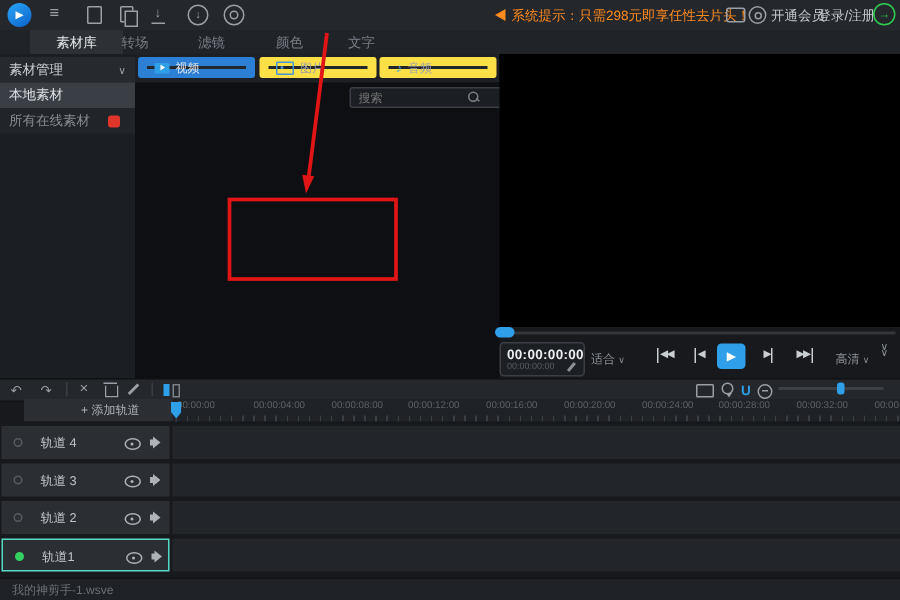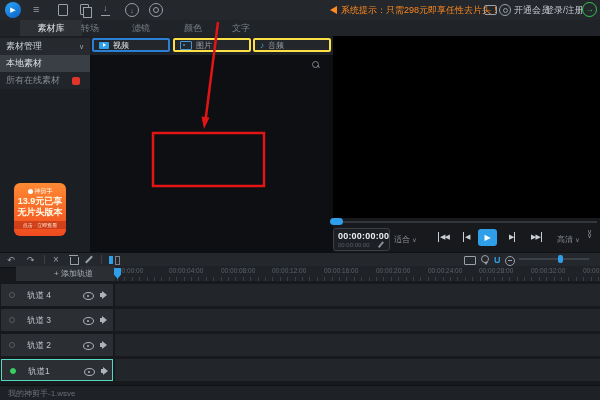--- a/index.html
+++ b/index.html
@@ -35,21 +35,21 @@
   .badge{width:8px;height:8px;background:#e0352b;border-radius:2px;}
   .promo-card{left:14px;top:147px;width:52px;height:53px;border-radius:6px;
               background:linear-gradient(180deg,#ff8a33,#f04a1e);text-align:center;overflow:hidden;}
   .pc-brand{margin-top:4px;font-size:6px;color:#fff;display:flex;align-items:center;justify-content:center;gap:2px;}
   .pc-dot{width:5px;height:5px;border-radius:50%;background:#fff;display:inline-block;}
   .pc-big{font-size:9px;font-weight:bold;color:#fffbe8;line-height:11px;}
   .pc-small{font-size:5px;color:#ffe9d6;margin-top:3px;background:rgba(140,20,10,.35);line-height:8px;}
   
   .media{left:90px;top:36px;width:243px;height:216px;background:#0e0f12;}
   .subrow{left:0;top:0;width:243px;height:19px;background:#1d2024;}
-  .mtab{top:2px;width:78px;height:14px;border:2px solid #fde047;background:#23262b;border-radius:2px;
+  .mtab{top:2px;width:78px;height:14px;border:6px solid #fde047;background:#23262b;border-radius:2px;
         display:flex;align-items:center;gap:4px;padding-left:5px;box-sizing:border-box;font-size:8px;color:#9ba1a9;}
   .mtab.sel{border-color:#2b7fd4;color:#e4e7ea;}
   .vid-ic{width:10px;height:7px;background:#2e9fe8;border-radius:1px;position:relative;}
   .vid-ic::after{content:"";position:absolute;left:4px;top:1.5px;border-left:3px solid #fff;border-top:2px solid transparent;border-bottom:2px solid transparent;}
   .img-ic{width:10px;height:7px;border:1px solid #4596d8;border-radius:1px;position:relative;}
   .img-ic::after{content:"";position:absolute;left:2px;top:2px;width:2px;height:2px;border-radius:50%;background:#4596d8;}
   .note{color:#4aa3e0;font-size:8px;}
   .search{left:143px;top:22px;width:88px;height:12px;background:#1b1e23;border:1px solid #3a3f46;border-radius:2px;
           color:#aab0b8;font-size:8px;padding:0 14px 0 5px;outline:none;}
   .mag{left:222px;top:25px;width:5px;height:5px;border:1px solid #7b828a;border-radius:50%;}
@@ -162,46 +162,38 @@
   <aside class="abs sidebar">
     <div class="abs sb-row" style="top:2px;background:#262a2f;color:#ced3d9;">
       <span>素材管理</span>
       <span style="position:absolute;right:6px;color:#9aa0a7;font-size:7px;">∨</span>
     </div>
     <div class="abs sb-row" style="top:19px;background:#3a3f46;color:#dde1e6;">本地素材</div>
     <div class="abs sb-row" style="top:36px;background:#212429;color:#868c94;">
       <span>所有在线素材</span>
       <span class="badge" style="position:absolute;right:10px;"></span>
     </div>
-    <div class="abs promo-card">
-      <div class="pc-brand">
-          <span class="pc-dot"></span>
-          <span>神剪手</span>
-        </div>
-      <div class="pc-big">13.9元已享</div>
-      <div class="pc-big">无片头版本</div>
-      <div class="pc-small">点击 · 立即查看</div>
-    </div>
   </aside>
 
   <section class="abs media">
     <div class="abs subrow">
       <div class="abs mtab sel" style="left:2px;">
         <span class="vid-ic"></span>
         <span>视频</span>
       </div>
       <div class="abs mtab" style="left:83px;">
         <span class="img-ic"></span>
         <span>图片</span>
       </div>
       <div class="abs mtab" style="left:163px;">
         <span class="note">♪</span>
         <span>音频</span>
       </div>
     </div>
+    <input class="abs search" placeholder="搜索" style="">
     <span class="abs mag"></span>
   </section>
 
   <section class="abs preview"></section>
   <div class="abs seek-line"></div>
   <div class="abs seek-handle"></div>
 
   <div class="abs tcbox">
     <span class="abs tc-main">00:00:00:00</span>
     <span class="abs tc-sub">00:00:00:00</span>

